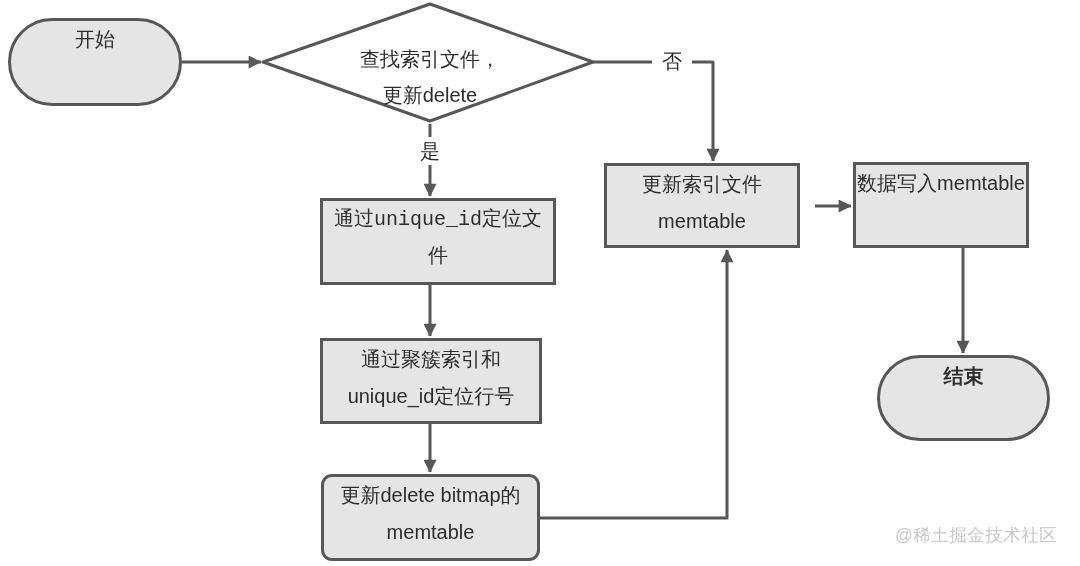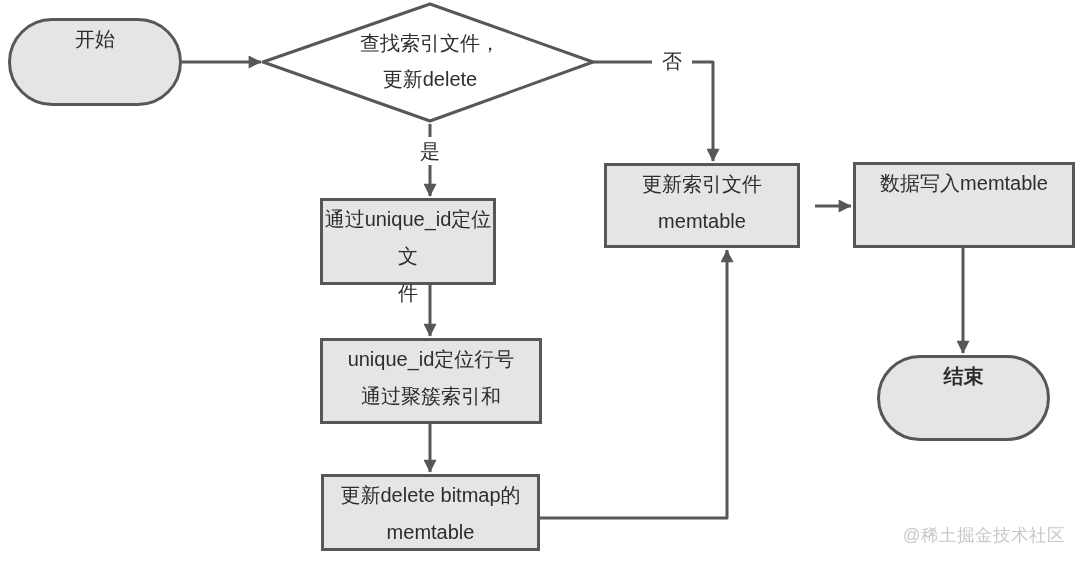--- a/index.html
+++ b/index.html
@@ -34,46 +34,47 @@
     position: absolute;
     display: flex;
     flex-direction: column;
     align-items: center;
     justify-content: center;
     text-align: center;
     font-size: 20px;
     line-height: 36px;
     background: transparent;
     border: none;
+    margin-top: 16px;
   }
   .edge-label {
     position: absolute;
     background: #ffffff;
     font-size: 20px;
     line-height: 28px;
     text-align: center;
     padding: 0 4px;
   }
   .watermark {
     position: absolute;
     left: 895px;
     top: 523px;
     width: 178px;
-    text-align: center;
+    text-align: left;
     font-size: 17.5px;
     color: #c8c8c8;
     letter-spacing: 0.5px;
   }
   
   .n-start        { left: 8px;   top: 18px;  width: 174px; height: 88px; }
-  .n-locate-file  { left: 320px; top: 198px; width: 176px; height: 87px; }
+  .n-locate-file  { left: 320px; top: 198px; width: 236px; height: 87px; font-family: Liberation Mono, monospace; }
   .n-locate-row   { left: 320px; top: 338px; width: 222px; height: 86px; }
-  .n-update-bitmap{ left: 321px; top: 474px; width: 219px; height: 77px; }
+  .n-update-bitmap{ left: 321px; top: 474px; width: 219px; height: 87px; border-radius: 11px; }
   .n-update-index { left: 604px; top: 163px; width: 196px; height: 85px; }
-  .n-write-mem    { left: 853px; top: 162px; width: 222px; height: 86px; }
+  .n-write-mem    { left: 853px; top: 162px; width: 176px; height: 86px; }
   .n-end          { left: 877px; top: 355px; width: 173px; height: 86px; border-radius: 43px; font-weight: bold; }
   .t-decision     { left: 295px; top: 25px;  width: 270px; height: 72px; }
   .l-yes          { left: 408px; top: 137px; width: 44px; }
   .l-no           { left: 652px; top: 47px;  width: 40px; }
 </style>
 </head>
 <body>
 
 <div class="canvas">
 
@@ -114,22 +115,22 @@
   <div class="edge-label l-no">
     <span>否</span>
   </div>
 
   <div class="node n-locate-file">
     <span>通过unique_id定位文</span>
     <span>件</span>
   </div>
 
   <div class="node n-locate-row">
+    <span>通过聚簇索引和</span>
     <span>unique_id定位行号</span>
-    <span>通过聚簇索引和</span>
   </div>
 
   <div class="node n-update-bitmap">
     <span>更新delete bitmap的</span>
     <span>memtable</span>
   </div>
 
   <div class="node n-update-index">
     <span>更新索引文件</span>
     <span>memtable</span>

